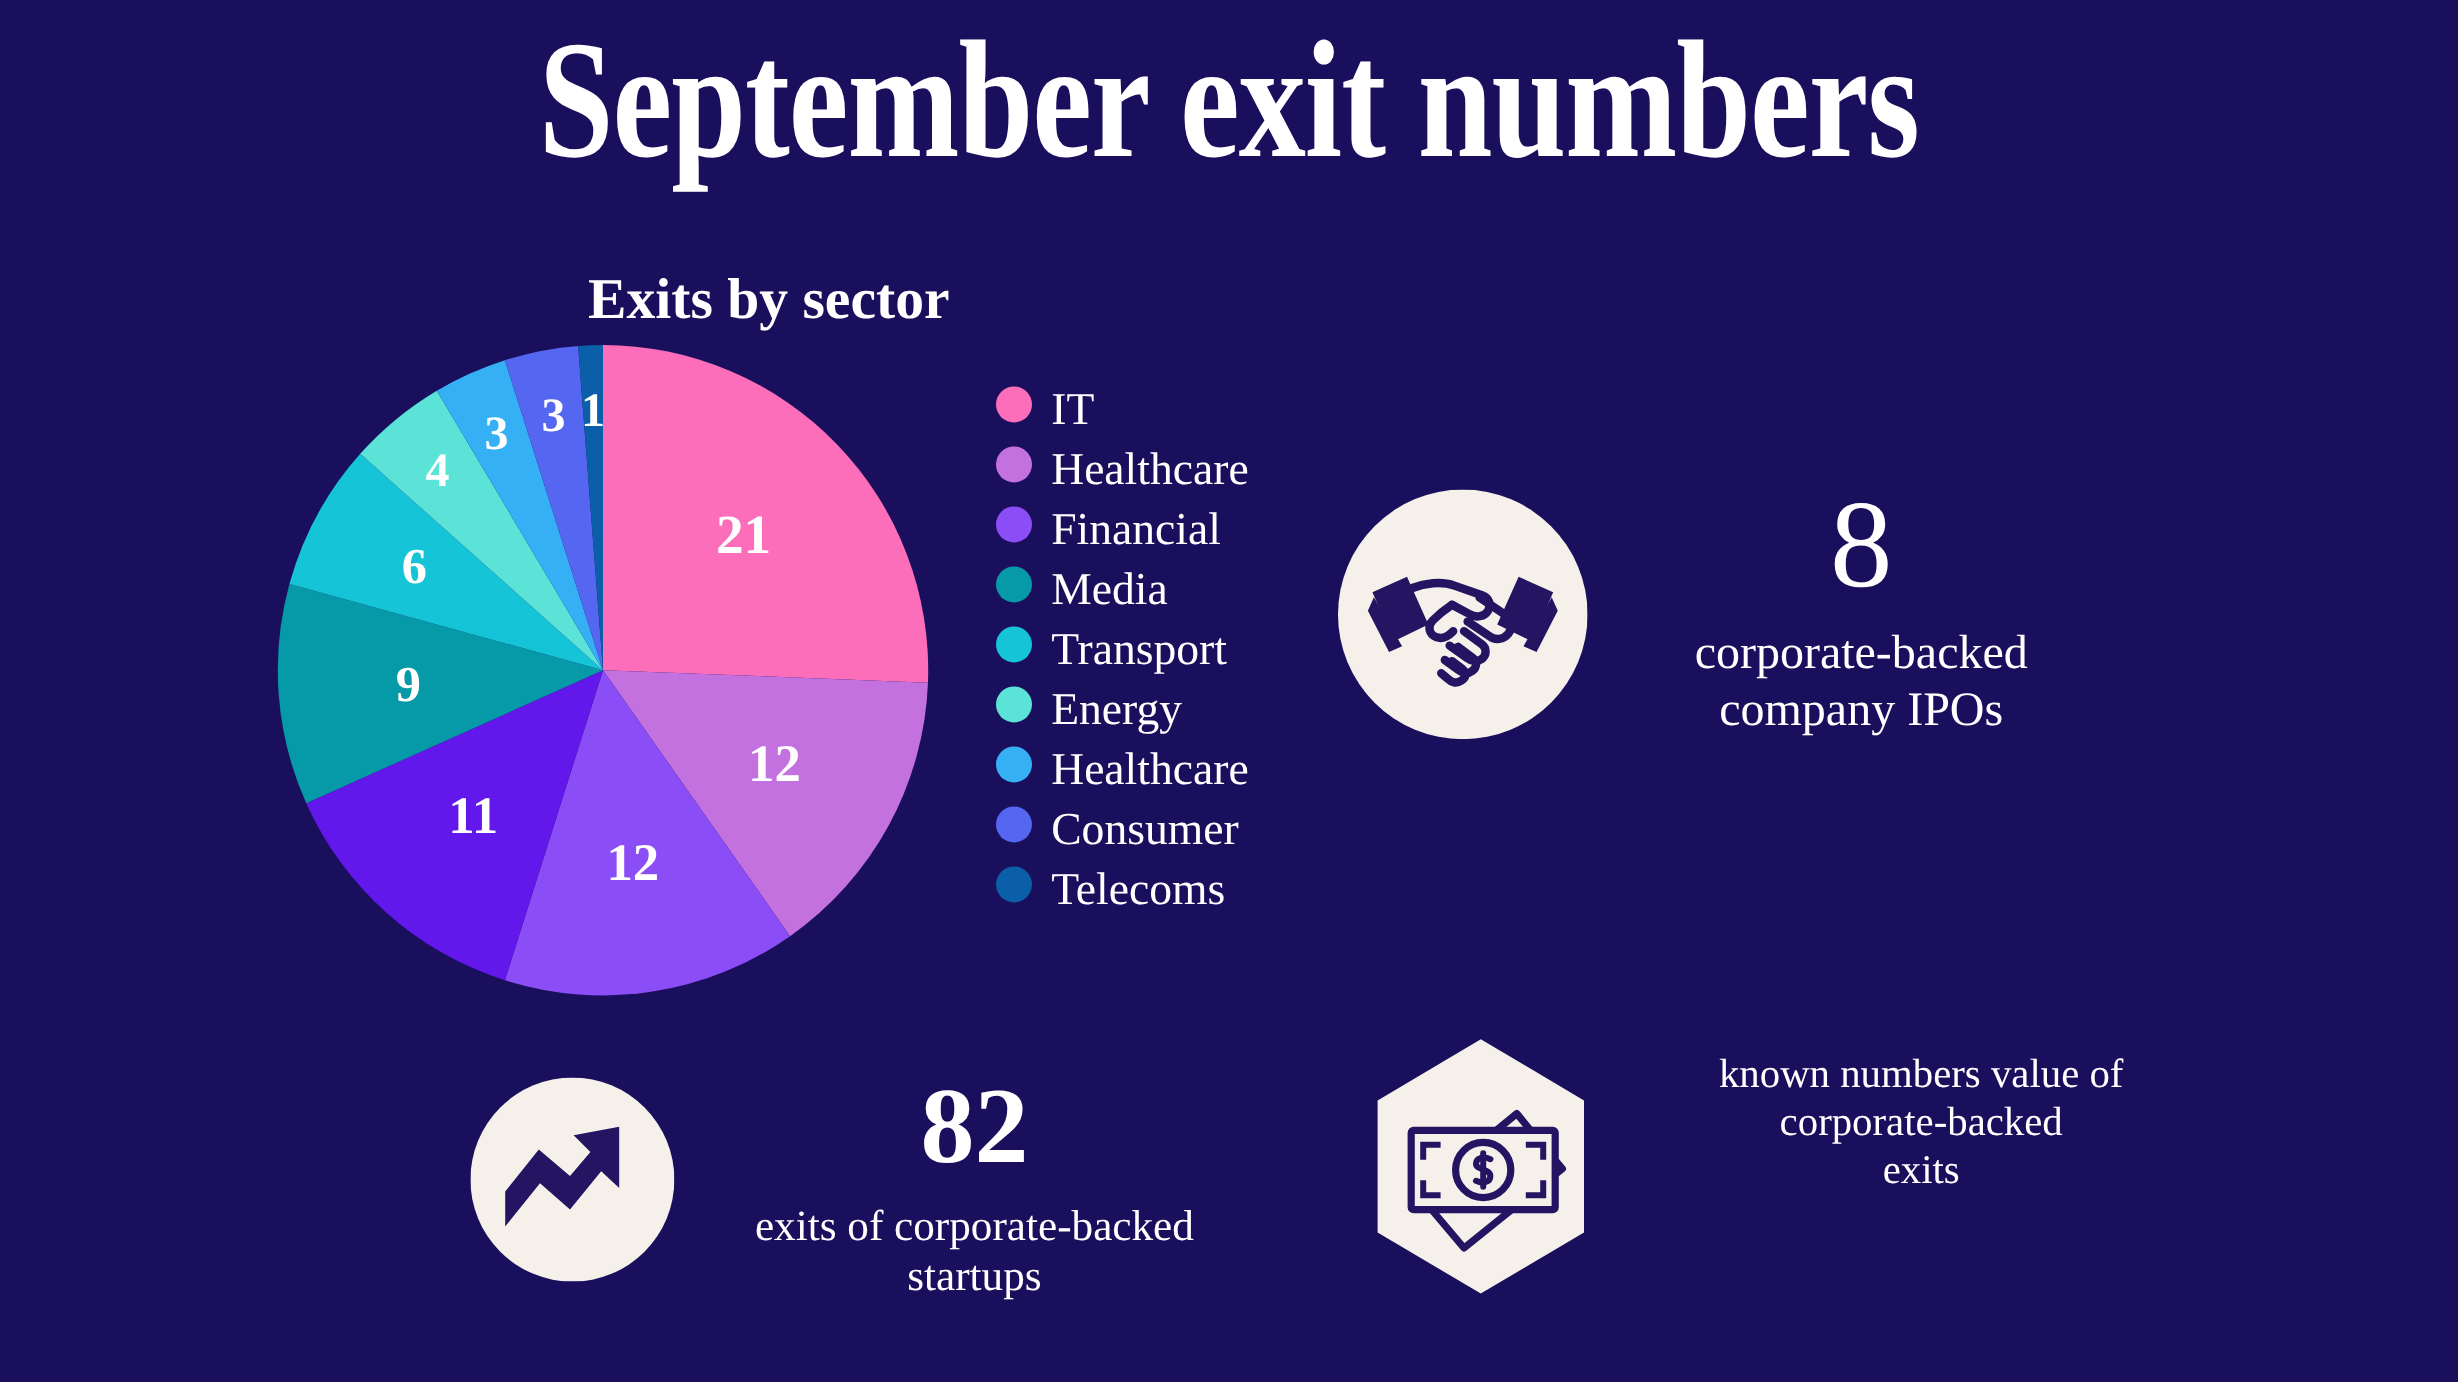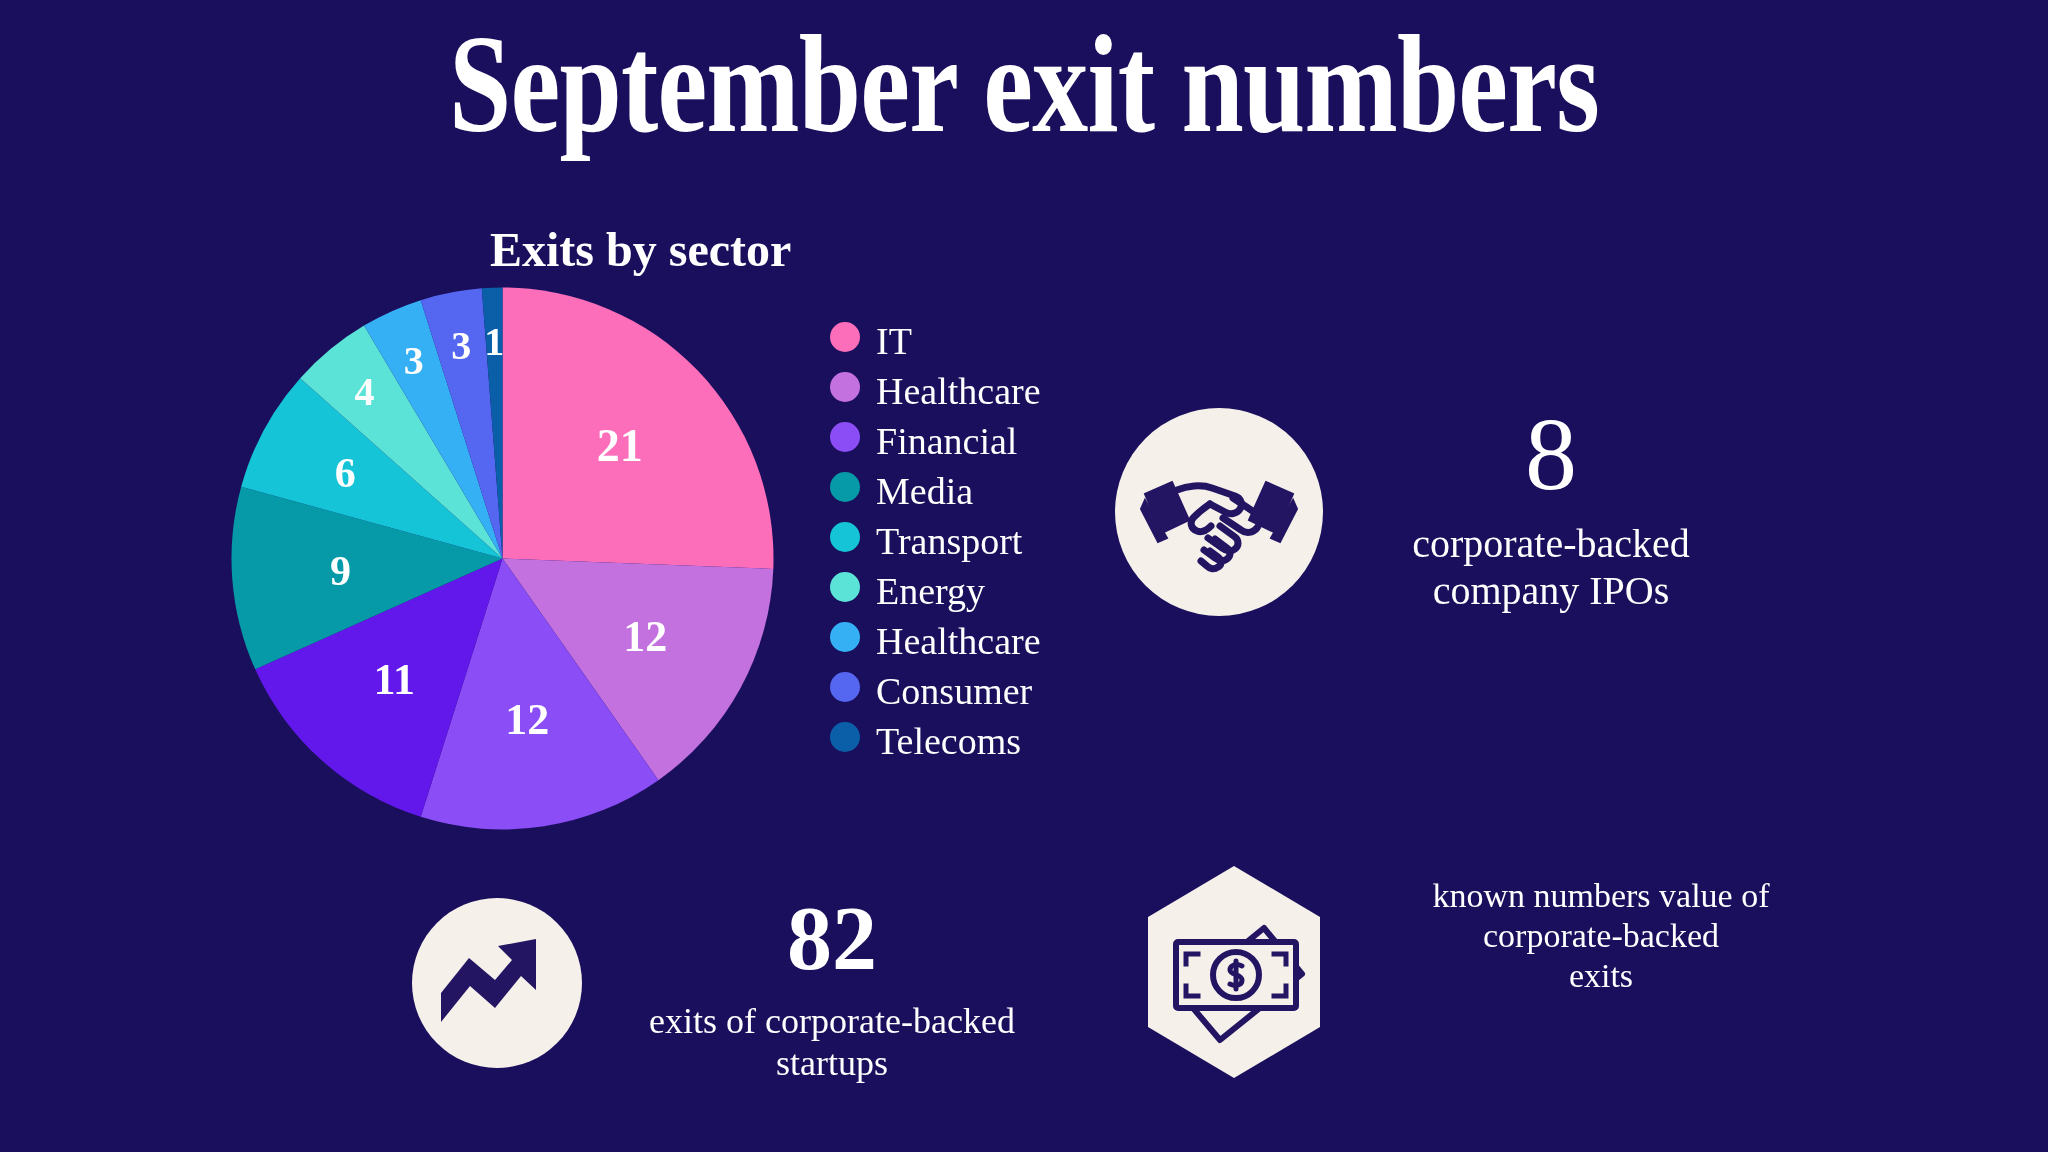--- a/index.html
+++ b/index.html
@@ -118,21 +118,21 @@
   }
 
   
   #stat-ipos { left: 1115px; top: 408px; }
   #stat-ipos .stat-icon { width: 208px; height: 208px; }
   #stat-ipos .stat-text { width: 400px; margin-left: 28px; }
   #stat-ipos .stat-number { font-size: 104px; margin-top: -6px; }
   #stat-ipos .stat-caption { font-size: 40px; margin-top: 14px; }
 
   
-  #stat-exits { left: 412px; top: 898px; }
+  #stat-exits { left: 392px; top: 898px; }
   #stat-exits .stat-icon { width: 170px; height: 170px; }
   #stat-exits .stat-text { width: 440px; margin-left: 30px; }
   #stat-exits .stat-number { font-size: 90px; font-weight: 700; margin-top: -4px; }
   #stat-exits .stat-caption { font-size: 36px; margin-top: 16px; }
 
   
   #stat-value { left: 1124px; top: 862px; }
   #stat-value .stat-icon { width: 220px; height: 220px; }
   #stat-value .stat-text { width: 470px; margin-left: 22px; }
   #stat-value .stat-number { font-size: 96px; font-weight: 700; margin-top: 2px; }

